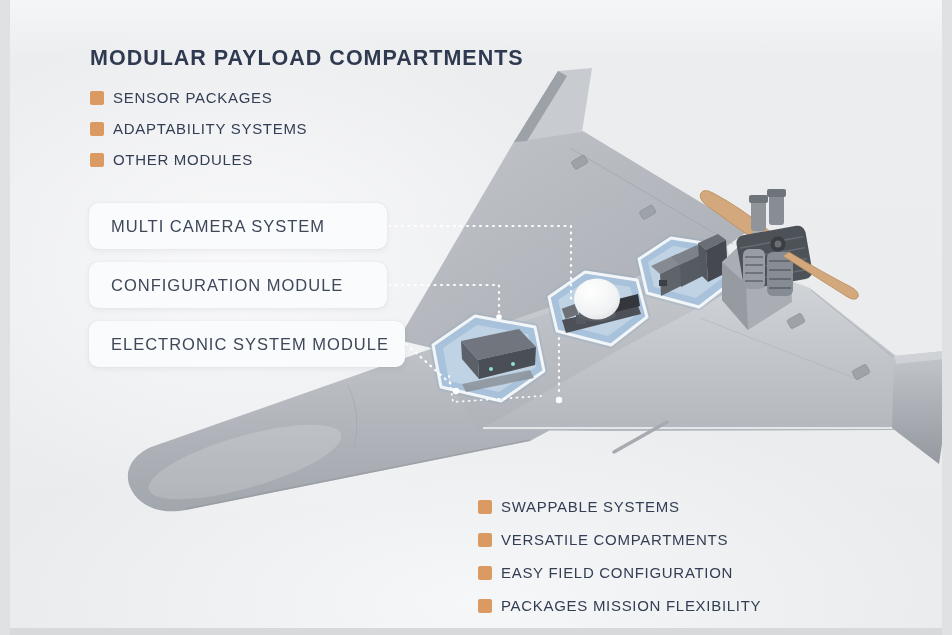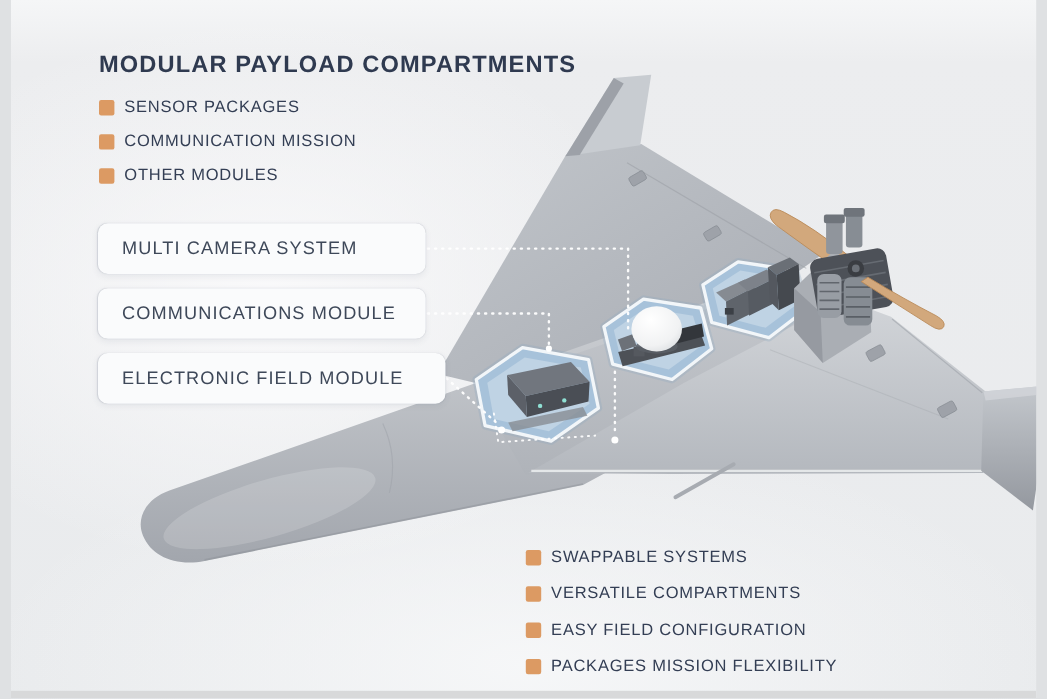--- a/index.html
+++ b/index.html
@@ -188,36 +188,36 @@
 
   <div class="page-title">MODULAR PAYLOAD COMPARTMENTS</div>
 
   <div class="feat-list top">
     <div class="feat">
       <span class="bullet"></span>
       <span class="lbl">SENSOR PACKAGES</span>
     </div>
     <div class="feat">
       <span class="bullet"></span>
-      <span class="lbl">COMMUNICATION MISSION</span>
+      <span class="lbl">ADAPTABILITY SYSTEMS</span>
     </div>
     <div class="feat">
       <span class="bullet"></span>
       <span class="lbl">OTHER MODULES</span>
     </div>
   </div>
 
   <div class="card c1">
     <span>MULTI CAMERA SYSTEM</span>
   </div>
   <div class="card c2">
-    <span>COMMUNICATIONS MODULE</span>
+    <span>CONFIGURATION MODULE</span>
   </div>
   <div class="card c3">
-    <span>ELECTRONIC FIELD MODULE</span>
+    <span>ELECTRONIC SYSTEM MODULE</span>
   </div>
 
   <div class="feat-list bottom">
     <div class="feat">
       <span class="bullet"></span>
       <span class="lbl">SWAPPABLE SYSTEMS</span>
     </div>
     <div class="feat">
       <span class="bullet"></span>
       <span class="lbl">VERSATILE COMPARTMENTS</span>

